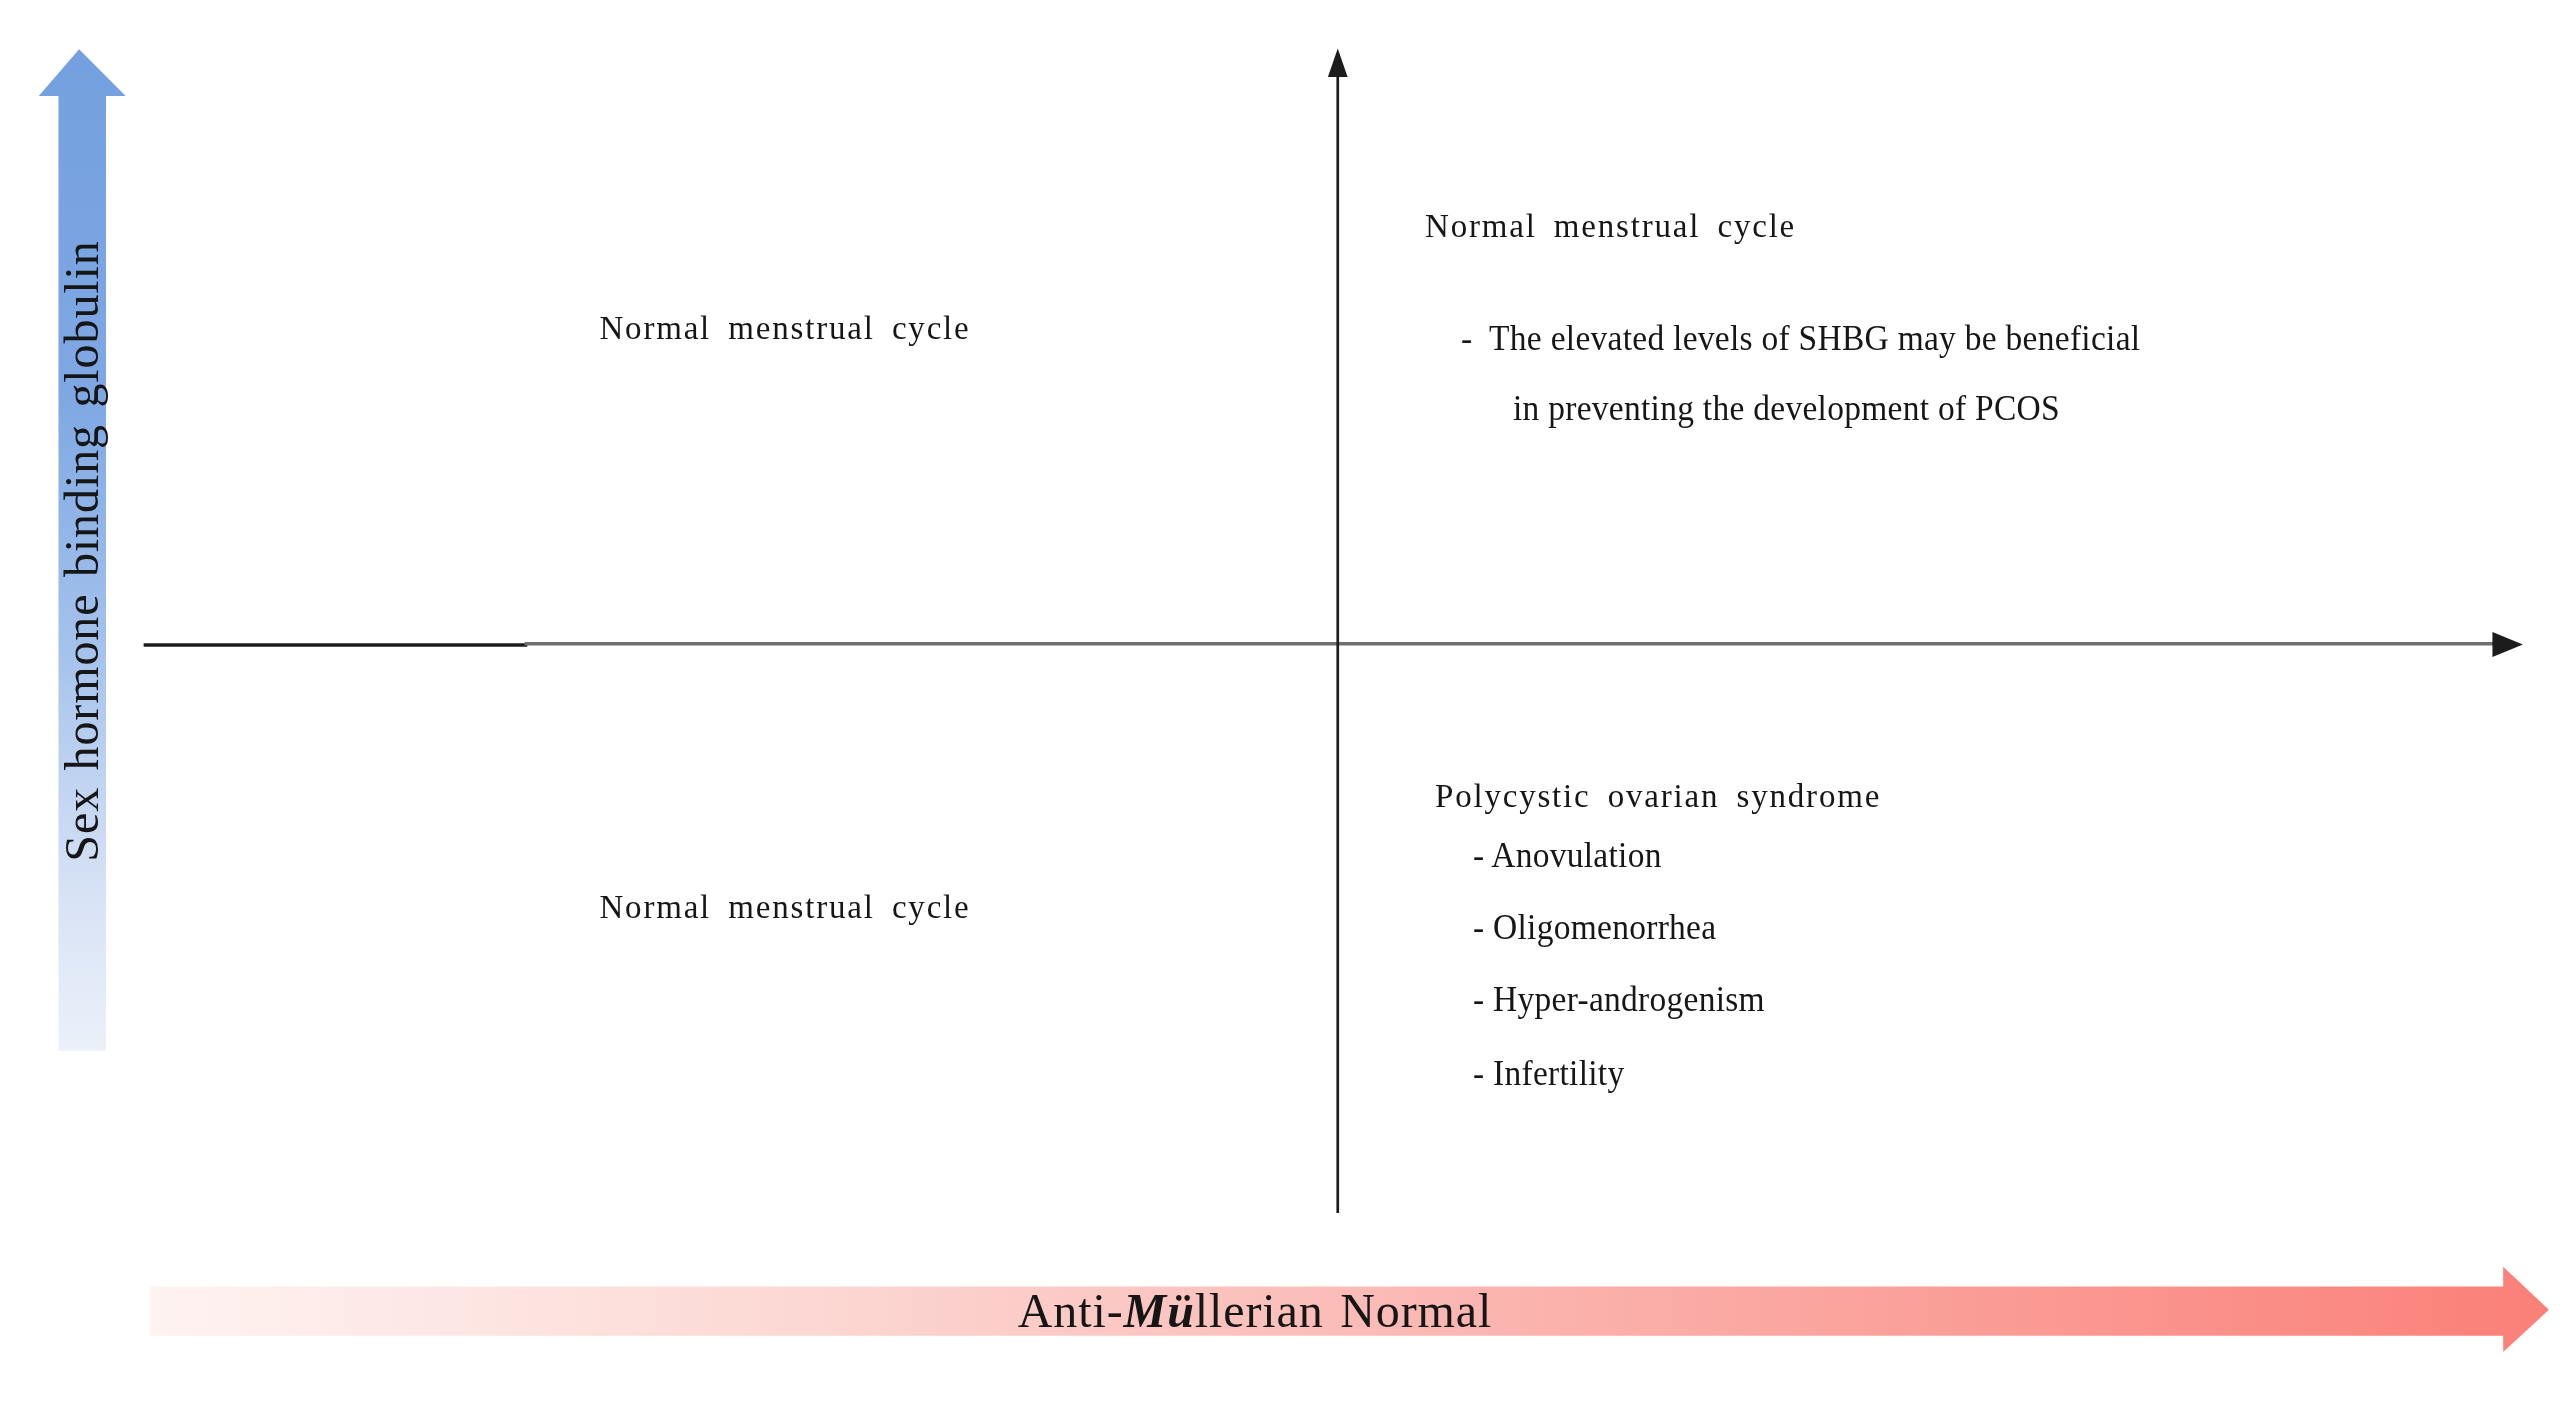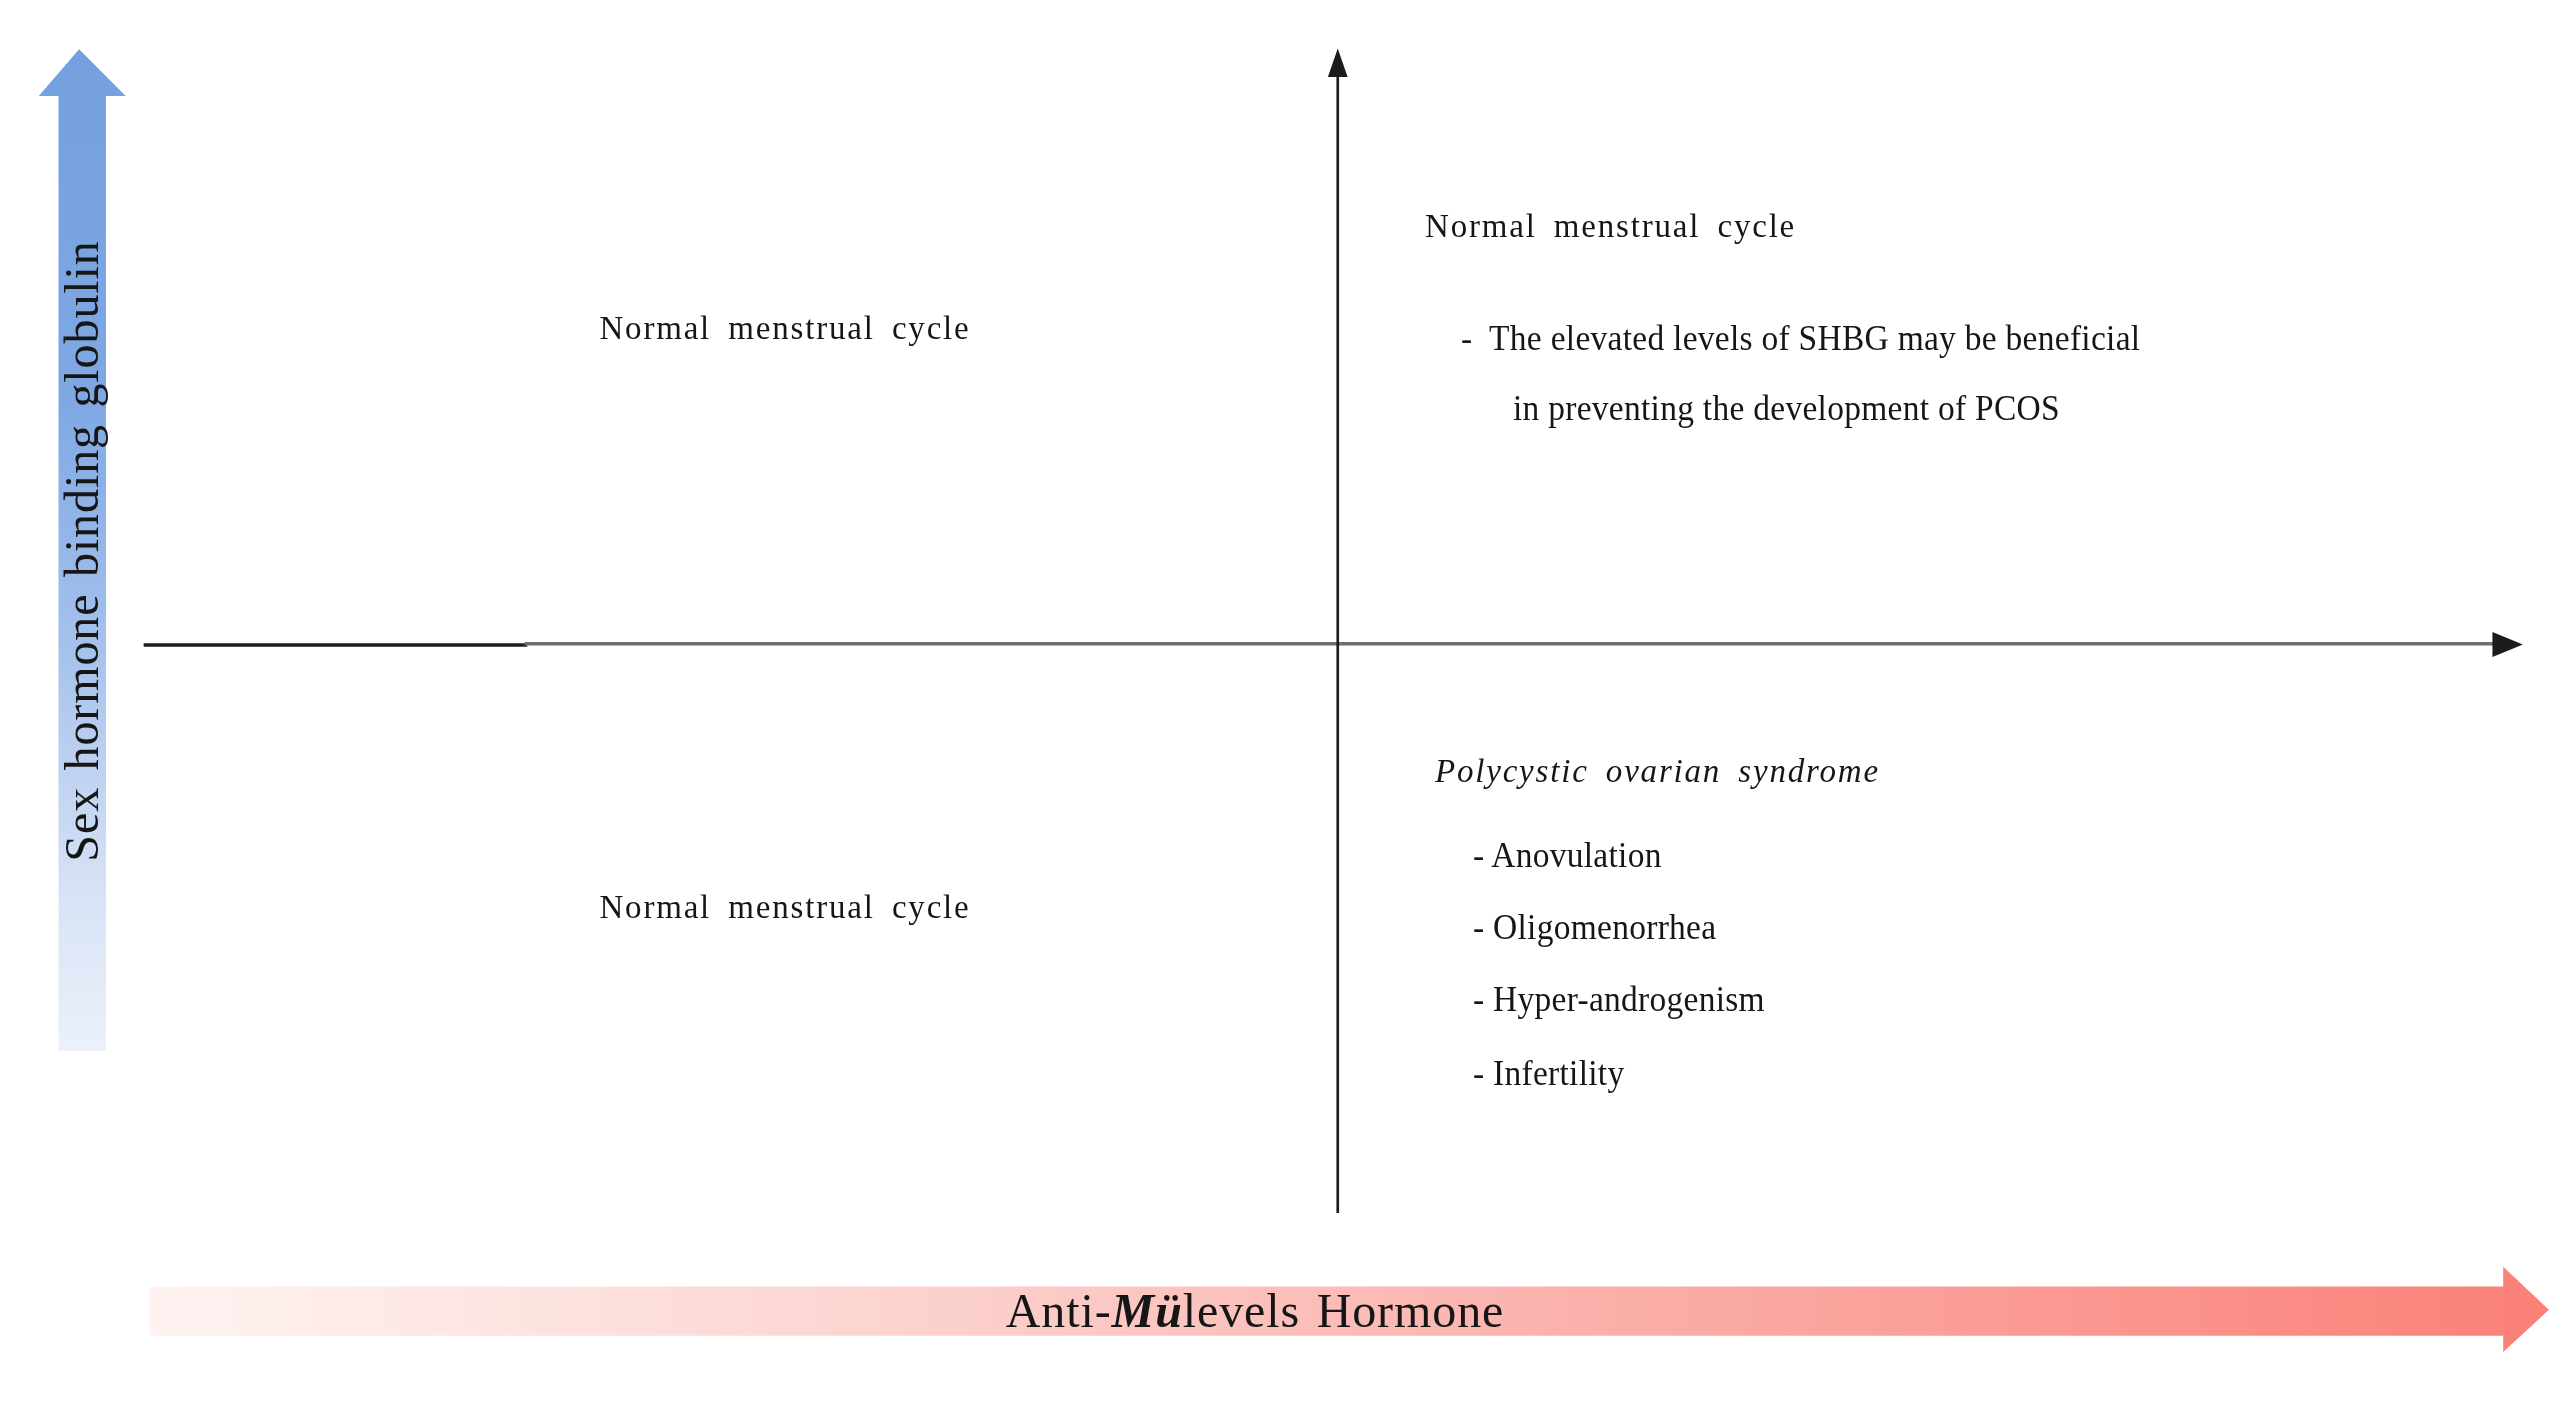--- a/index.html
+++ b/index.html
@@ -47,30 +47,30 @@
     <line x1="160" y1="719.5" x2="588" y2="719.5" stroke-width="4" stroke="#1c1c1c"></line>
     <line x1="585" y1="718" x2="2784" y2="718" stroke-width="4" stroke="#6f6f6f"></line>
     <polygon points="2814,719 2780,705 2780,733" fill="#1c1c1c"></polygon>
 
     <line x1="1492" y1="82" x2="1492" y2="1353" stroke-width="3" stroke="#1c1c1c"></line>
     <polygon points="1492,54 1481,86 1503,86" fill="#1c1c1c"></polygon>
   </svg>
 
   <div class="abs y-label" style="left:81px;top:551px;">Sex hormone binding globulin</div>
 
-  <div class="abs x-label" style="left:1255px;top:1283px;"><span>Anti-</span><b>Mü</b><span>levels Hormone</span></div>
+  <div class="abs x-label" style="left:1255px;top:1283px;"><span>Anti-</span><b>Mü</b><span>llerian Normal</span></div>
 
   <div class="abs q-title centered" style="left:785px;top:310px;">Normal menstrual cycle</div>
 
   <div class="abs q-title" style="left:1425px;top:208px;">Normal menstrual cycle</div>
   <div class="abs bullet" style="left:1461px;top:317px;">-  The elevated levels of SHBG may be beneficial</div>
   <div class="abs bullet" style="left:1513px;top:387px;">in preventing the development of PCOS</div>
 
   <div class="abs q-title centered" style="left:785px;top:889px;">Normal menstrual cycle</div>
 
-  <div class="abs q-title" style="left:1435px;top:753px;font-style:italic;">Polycystic ovarian syndrome</div>
+  <div class="abs q-title" style="left:1435px;top:778px;">Polycystic ovarian syndrome</div>
   <div class="abs bullet" style="left:1473px;top:834px;">- Anovulation</div>
   <div class="abs bullet" style="left:1473px;top:906px;">- Oligomenorrhea</div>
   <div class="abs bullet" style="left:1473px;top:978px;">- Hyper-androgenism</div>
   <div class="abs bullet" style="left:1473px;top:1052px;">- Infertility</div>
 
 </div>
 
 
 </body></html>

